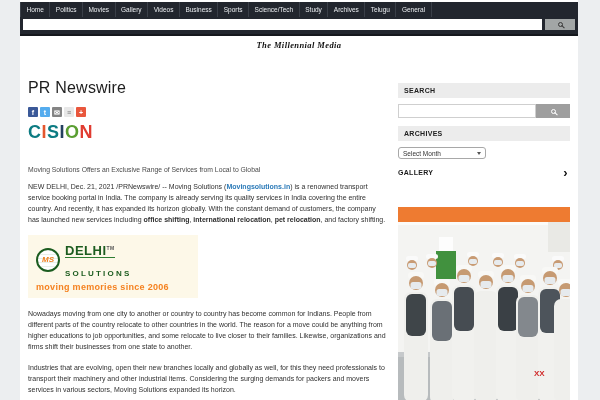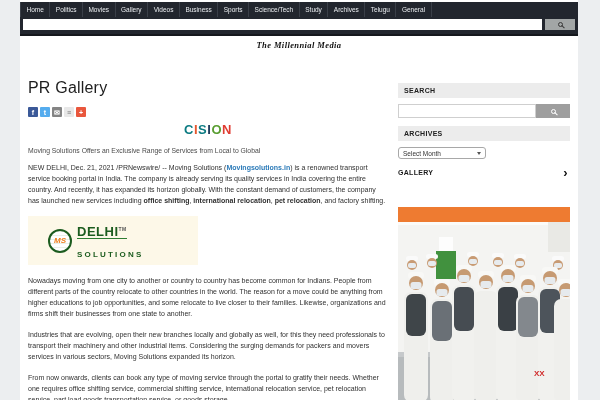--- a/index.html
+++ b/index.html
@@ -25,30 +25,30 @@
   
   .main { display:flex; padding:0 8px; gap:10px; }
   article { flex:1; min-width:0; }
   aside { width:172px; flex:none; }
 
   h1 { font-size:16px; font-weight:500; color:#1e1e1e; margin:26px 0 10px; letter-spacing:0.2px; }
 
   .share { display:flex; gap:2px; margin-bottom:5px; }
   .sicon { width:10px; height:10px; color:#fff; font-size:7px; font-weight:bold; display:flex; align-items:center; justify-content:center; border-radius:1px; cursor:pointer; line-height:1; }
 
-  .cision { font-size:13px; font-weight:bold; letter-spacing:0.5px; margin-bottom:10px;text-align:center; }
+  .cision { font-size:18px; font-weight:bold; letter-spacing:0.5px; margin-bottom:23px; }
 
   .subtitle { font-size:6.8px; color:#4a4a4a; margin-bottom:8px; }
 
   .para { font-size:7px; line-height:11px; color:#303030; margin-bottom:10px; }
   .b { font-weight:bold; }
   .lnk { color:#2b7ab8; font-weight:bold; cursor:pointer; }
 
   
-  .mslogo { width:170px; background:#fdf8e8; padding:6px 20px 6px; margin-bottom:10px; }
+  .mslogo { width:170px; background:#fdf8e8; padding:6px 8px 6px; margin-bottom:10px; }
   .msrow { display:flex; align-items:center; gap:5px; }
   .globe { width:24px; height:24px; border-radius:50%; border:2.5px solid #1c5c1f; background:repeating-linear-gradient(0deg,#ffffff 0 3px,#e9f0e9 3px 4px); display:flex; align-items:center; justify-content:center; flex:none; }
   .globe span { color:#ef7d1a; font-weight:bold; font-style:italic; font-size:8px; }
   .msline1 { font-size:13px; font-weight:800; color:#1c5c1f; letter-spacing:0.5px; line-height:12px; border-bottom:1.5px solid #2e7d32; display:inline-block; }
   .msline1 sup { font-size:5px; color:#555; font-weight:bold; }
   .msline2 { font-size:8px; font-weight:bold; color:#1c5c1f; letter-spacing:2.2px; margin-top:10px; }
   .mstag { color:#f58220; font-weight:bold; font-size:9px; margin-top:4px; letter-spacing:0.3px; }
 
   
   .sb-header { background:#ececec; font-size:7px; font-weight:bold; color:#222; padding:4px 6px; margin-bottom:6px; letter-spacing:0.3px; }
@@ -88,21 +88,21 @@
     <input value="" style="">
     <button class="btn-search">
         <span class="mag"></span>
       </button>
   </div>
 
   <div class="tagline">The Millennial Media</div>
 
   <div class="main">
     <article>
-      <h1>PR Gallery</h1>
+      <h1>PR Newswire</h1>
 
       <div class="share" id="share-icons">
           <span class="sicon" style="background: rgb(59, 89, 152);">f</span>
           <span class="sicon" style="background: rgb(85, 172, 238);">t</span>
           <span class="sicon" style="background: rgb(132, 132, 132);">✉</span>
           <span class="sicon" style="background: rgb(232, 232, 232); color: rgb(119, 119, 119);">≡</span>
           <span class="sicon" style="background: rgb(233, 87, 61);">+</span>
         </div>
 
       <div class="cision" id="cision"><span style="color: rgb(12, 123, 130);">C</span><span style="color: rgb(228, 87, 46);">I</span><span style="color: rgb(12, 123, 130);">S</span><span style="color: rgb(35, 63, 95);">I</span><span style="color: rgb(90, 158, 50);">O</span><span style="color: rgb(224, 60, 49);">N</span></div>
@@ -114,20 +114,21 @@
       <div class="mslogo">
         <div class="msrow">
           <div class="globe">
               <span>MS</span>
             </div>
           <div>
             <div class="msline1"><span>DELHI</span><sup>TM</sup></div>
             <div class="msline2">SOLUTIONS</div>
           </div>
         </div>
+        <div class="mstag">moving memories since 2006</div>
       </div>
 
       <div id="paras">
           <p class="para">Nowadays moving from one city to another or country to country has become common for Indians. People from different parts of the country relocate to other countries in the world. The reason for a move could be anything from higher educations to job opportunities, and some relocate to live closer to their families. Likewise, organizations and firms shift their businesses from one state to another.</p>
           <p class="para">Industries that are evolving, open their new branches locally and globally as well, for this they need professionals to transport their machinery and other industrial items. Considering the surging demands for packers and movers services in various sectors, Moving Solutions expanded its horizon.</p>
           <p class="para">From now onwards, clients can book any type of moving service through the portal to gratify their needs. Whether one requires office shifting service, commercial shifting service, international relocation service, pet relocation service, part load goods transportation service, or goods storage</p>
         </div>
     </article>
 
     <aside>

